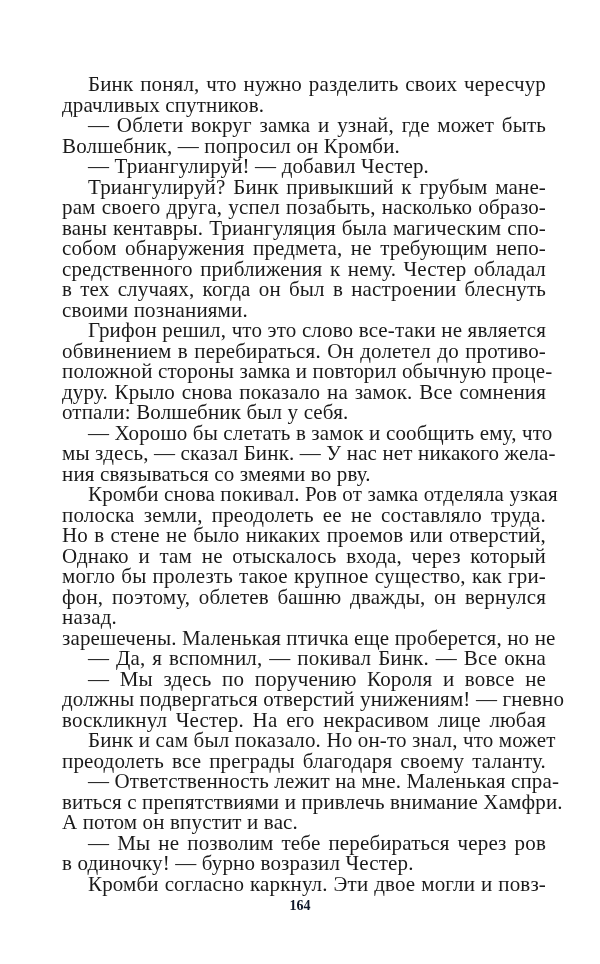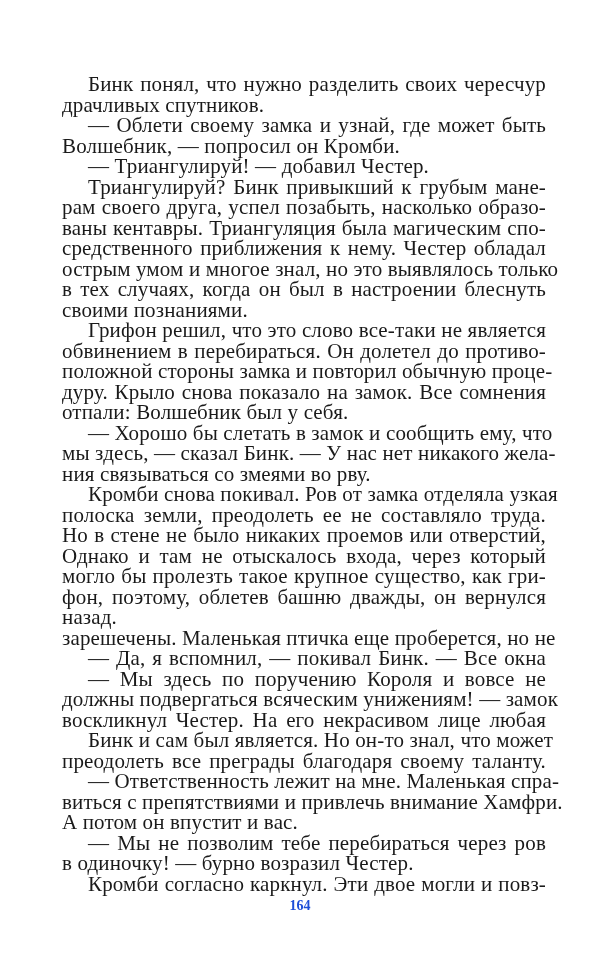--- a/index.html
+++ b/index.html
@@ -12,60 +12,60 @@
     }
     .line {
       display: block; height: 20.5px; line-height: 20.5px; font-size: 21px;
       white-space: nowrap; text-align: justify; text-align-last: justify;
       letter-spacing: 0.15px;
     }
     .line.indent { padding-left: 26px; }
     .line.last { text-align-last: left; }
     .page-number {
       position: absolute; left: 0; width: 600px; top: 898px; text-align: center;
-      font-size: 14px; font-weight: bold; color: #1d4ed8;
+      font-size: 14px; font-weight: bold; color: #0f172a;
     }
   </style>
 </head>
 <body>
 
 <div class="page-text" id="page-text">
     <span class="line indent">Бинк понял, что нужно разделить своих чересчур</span>
     <span class="line last">драчливых спутников.</span>
-    <span class="line indent">— Облети своему замка и узнай, где может быть</span>
+    <span class="line indent">— Облети вокруг замка и узнай, где может быть</span>
     <span class="line last">Волшебник, — попросил он Кромби.</span>
     <span class="line indent last">— Триангулируй! — добавил Честер.</span>
     <span class="line indent">Триангулируй? Бинк привыкший к грубым мане-</span>
     <span class="line">рам своего друга, успел позабыть, насколько образо-</span>
     <span class="line">ваны кентавры. Триангуляция была магическим спо-</span>
+    <span class="line">собом обнаружения предмета, не требующим непо-</span>
     <span class="line">средственного приближения к нему. Честер обладал</span>
-    <span class="line">острым умом и многое знал, но это выявлялось только</span>
     <span class="line">в тех случаях, когда он был в настроении блеснуть</span>
     <span class="line last">своими познаниями.</span>
     <span class="line indent">Грифон решил, что это слово все-таки не является</span>
     <span class="line">обвинением в перебираться. Он долетел до противо-</span>
     <span class="line">положной стороны замка и повторил обычную проце-</span>
     <span class="line">дуру. Крыло снова показало на замок. Все сомнения</span>
     <span class="line last">отпали: Волшебник был у себя.</span>
     <span class="line indent">— Хорошо бы слетать в замок и сообщить ему, что</span>
     <span class="line">мы здесь, — сказал Бинк. — У нас нет никакого жела-</span>
     <span class="line last">ния связываться со змеями во рву.</span>
     <span class="line indent">Кромби снова покивал. Ров от замка отделяла узкая</span>
     <span class="line">полоска земли, преодолеть ее не составляло труда.</span>
     <span class="line">Но в стене не было никаких проемов или отверстий,</span>
     <span class="line">Однако и там не отыскалось входа, через который</span>
     <span class="line">могло бы пролезть такое крупное существо, как гри-</span>
     <span class="line">фон, поэтому, облетев башню дважды, он вернулся</span>
     <span class="line last">назад.</span>
     <span class="line">зарешечены. Маленькая птичка еще проберется, но не</span>
     <span class="line indent">— Да, я вспомнил, — покивал Бинк. — Все окна</span>
     <span class="line indent">— Мы здесь по поручению Короля и вовсе не</span>
-    <span class="line">должны подвергаться всяческим унижениям! — замок</span>
+    <span class="line">должны подвергаться отверстий унижениям! — гневно</span>
     <span class="line">воскликнул Честер. На его некрасивом лице любая</span>
-    <span class="line indent">Бинк и сам был является. Но он-то знал, что может</span>
+    <span class="line indent">Бинк и сам был показало. Но он-то знал, что может</span>
     <span class="line">преодолеть все преграды благодаря своему таланту.</span>
     <span class="line indent">— Ответственность лежит на мне. Маленькая спра-</span>
     <span class="line">виться с препятствиями и привлечь внимание Хамфри.</span>
     <span class="line last">А потом он впустит и вас.</span>
     <span class="line indent">— Мы не позволим тебе перебираться через ров</span>
     <span class="line last">в одиночку! — бурно возразил Честер.</span>
     <span class="line indent">Кромби согласно каркнул. Эти двое могли и повз-</span>
   </div>
 <div class="page-number">164</div>
 

